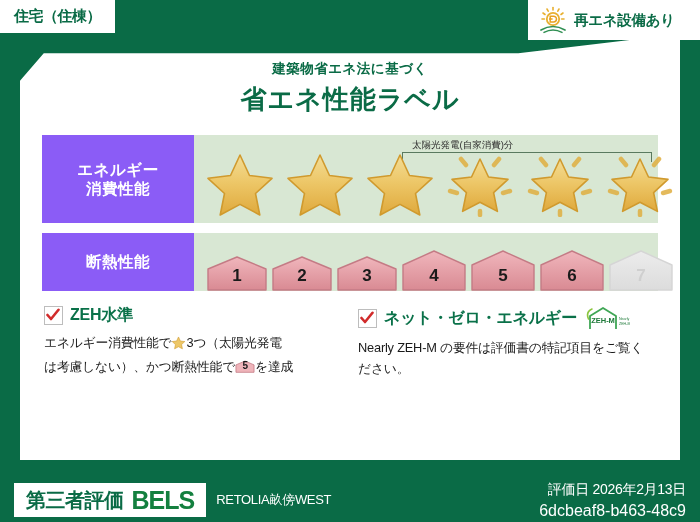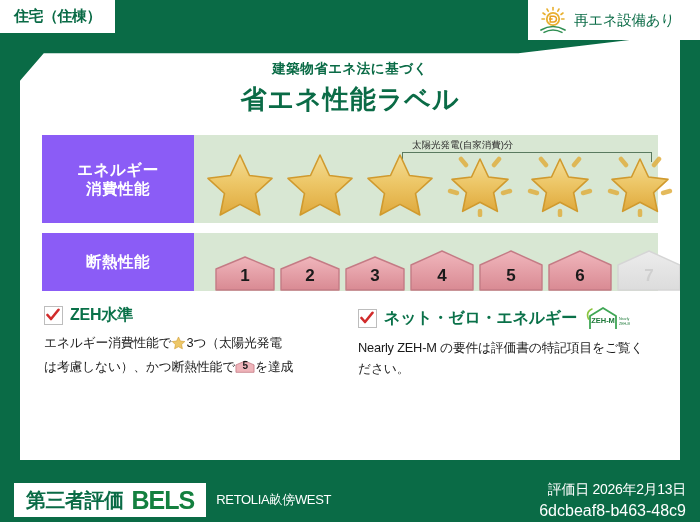--- a/index.html
+++ b/index.html
@@ -29,21 +29,21 @@
 
   
   .re-badge {
     position: absolute; right: 0; top: 0;
     width: 172px; height: 40px;
     background: #ffffff;
     display: flex; align-items: center; gap: 6px;
     padding-left: 10px;
   }
   .re-badge .re-txt {
-    font-size: 14.5px; font-weight: normal; color: #0a6b46;
+    font-size: 14.5px; font-weight: bold; color: #0a6b46;
     letter-spacing: -0.3px;
   }
   .sun-icon { width: 30px; height: 28px; flex: 0 0 auto; }
 
   
   .panel {
     position: absolute;
     left: 20px; top: 34px; right: 20px; bottom: 62px;
     background: #ffffff;
     clip-path: polygon(0% 11%, 3.6% 4.5%, 75.5% 4.5%, 100% 0%, 100% 100%, 0% 100%);
@@ -61,21 +61,21 @@
   }
 
   
   .rows { margin-top: 18px; padding: 0 22px; }
   .row {
     display: flex;
     background: #d8e7d3;
     position: relative;
   }
   .row-energy { height: 88px; margin-bottom: 10px; }
-  .row-insul  { height: 58px; gap: 8px; }
+  .row-insul  { height: 58px; }
   .row-key {
     width: 152px; flex: 0 0 152px;
     background: #8b5cf6;
     color: #ffffff;
     display: flex; flex-direction: column;
     align-items: center; justify-content: center;
     font-size: 15.5px; font-weight: bold;
     line-height: 1.25; letter-spacing: 0.5px;
   }
   .row-val {

